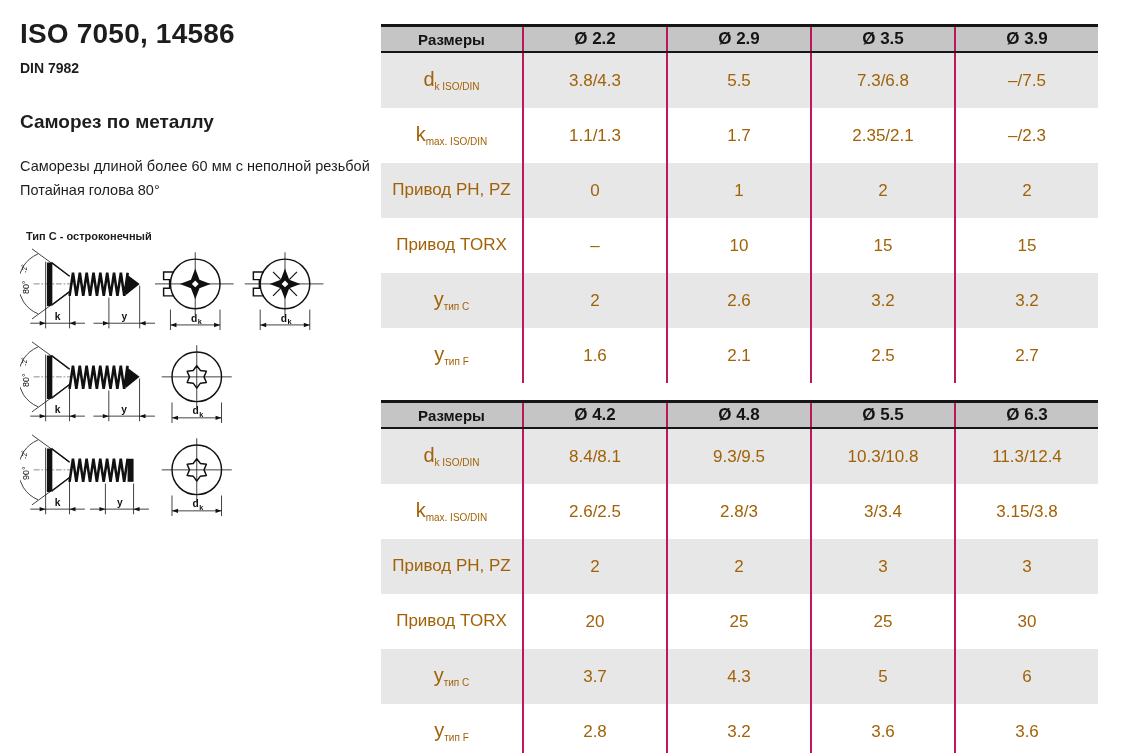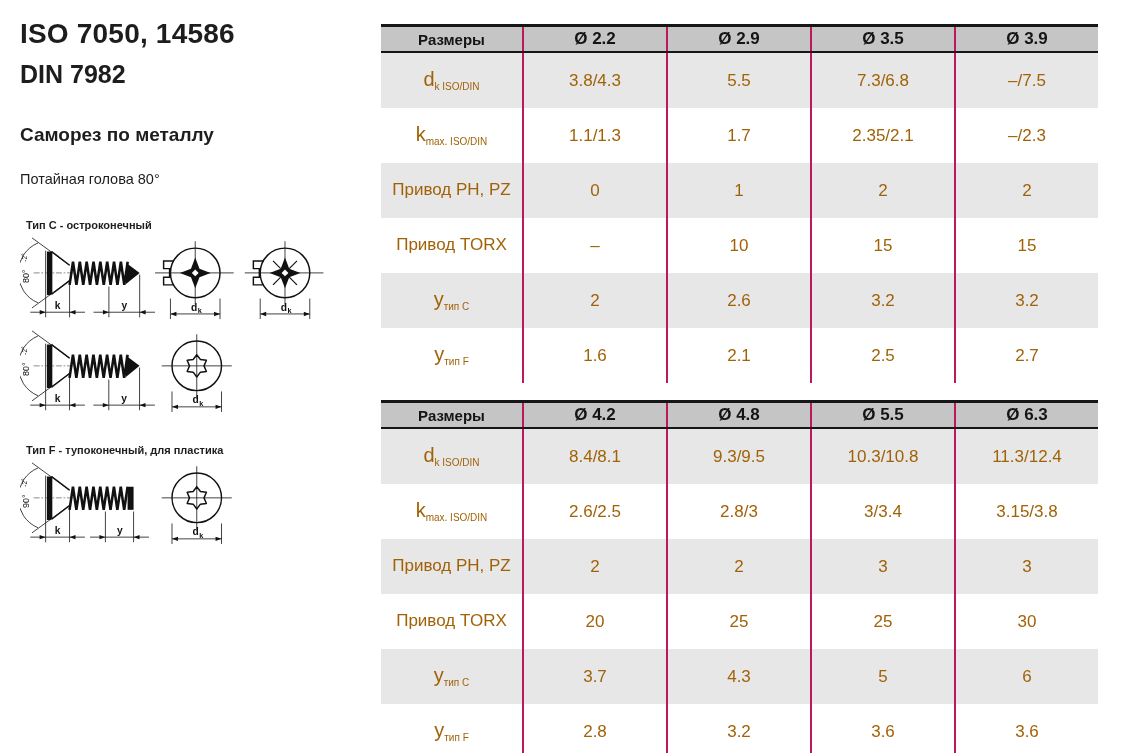--- a/index.html
+++ b/index.html
@@ -4,21 +4,21 @@
 <style>
   html,body{margin:0;padding:0;}
   body{
     width:1133px;height:753px;background:#ffffff;color:#1d1d1d;
     font-family:"Liberation Sans", sans-serif;overflow:hidden;
   }
   .wrap{display:flex;width:1004px;}
   
   .aside{width:381px;box-sizing:border-box;padding:14px 0 0 20px;flex:none;}
   .title{font-size:28px;font-weight:700;margin:4px 0 10px;letter-spacing:.2px;}
-  .std{font-size:25px;font-weight:700;margin:0 0 34px;}
+  .std{font-size:14px;font-weight:700;margin:0 0 34px;}
   .product{font-size:19px;font-weight:700;line-height:1.3;margin:0 0 20px;}
   .desc{font-size:14.5px;line-height:1.65;margin:0;}
   .typehead{font-size:11px;font-weight:700;margin:27px 0 6px 6px;}
   .drw{display:block;margin:6px 0 0 0;}
   
   .thin{stroke:#222;stroke-width:1;fill:none;}
   .out{stroke:#111;stroke-width:1.7;fill:none;}
   .thread{stroke:#111;stroke-width:3;fill:none;}
   .cl{stroke:#555;stroke-width:.8;stroke-dasharray:7 2 2 2;fill:none;}
   .pzline{stroke:#111;stroke-width:1.4;}
@@ -46,20 +46,21 @@
 <body>
 
 <div class="wrap">
 
   <aside class="aside">
     <h1 class="title">ISO 7050, 14586</h1>
     <h2 class="std">DIN 7982</h2>
     <h3 class="product">
       <span>Саморез по металлу</span><br>
     </h3>
+    <p class="desc">Саморезы длиной более 60 мм с неполной резьбой</p>
     <p class="desc">Потайная голова 80°</p>
 
     <h4 class="typehead">Тип C - остроконечный</h4>
 
     <svg class="drw" width="312" viewBox="0 0 365 102">
       <g>
         <line x1="30" y1="16" x2="30" y2="94" class="thin"></line>
         <line x1="58" y1="50" x2="58" y2="94" class="thin"></line>
         <line x1="16" y1="42" x2="62" y2="42" class="cl"></line>
         <rect x="31.5" y="17" width="5" height="51" fill="#111"></rect>
@@ -163,21 +164,20 @@
         <line x1="26" y1="72" x2="26" y2="96" class="thin"></line>
         <line x1="84" y1="72" x2="84" y2="96" class="thin"></line>
         <line x1="26" y1="90" x2="84" y2="90" class="thin"></line>
         <polygon points="26,90 33,87.4 33,92.6" fill="#111"></polygon>
         <polygon points="84,90 77,87.4 77,92.6" fill="#111"></polygon>
         <text class="dimt" x="50" y="86">d</text>
         <text class="dimsub" x="58" y="89">k</text>
       </g>
     </svg>
 
-    <h4 class="typehead">Тип F - тупоконечный, для пластика</h4>
 
     <svg class="drw" width="228" viewBox="0 0 267 102">
       <g>
         <line x1="30" y1="16" x2="30" y2="94" class="thin"></line>
         <line x1="58" y1="50" x2="58" y2="94" class="thin"></line>
         <line x1="16" y1="42" x2="62" y2="42" class="cl"></line>
         <rect x="31.5" y="17" width="5" height="51" fill="#111"></rect>
         <line x1="37" y1="17" x2="37" y2="67" class="out"></line>
         <path d="M58,33 L14,1" class="thin"></path>
         <path d="M58,51 L14,83" class="thin"></path>

